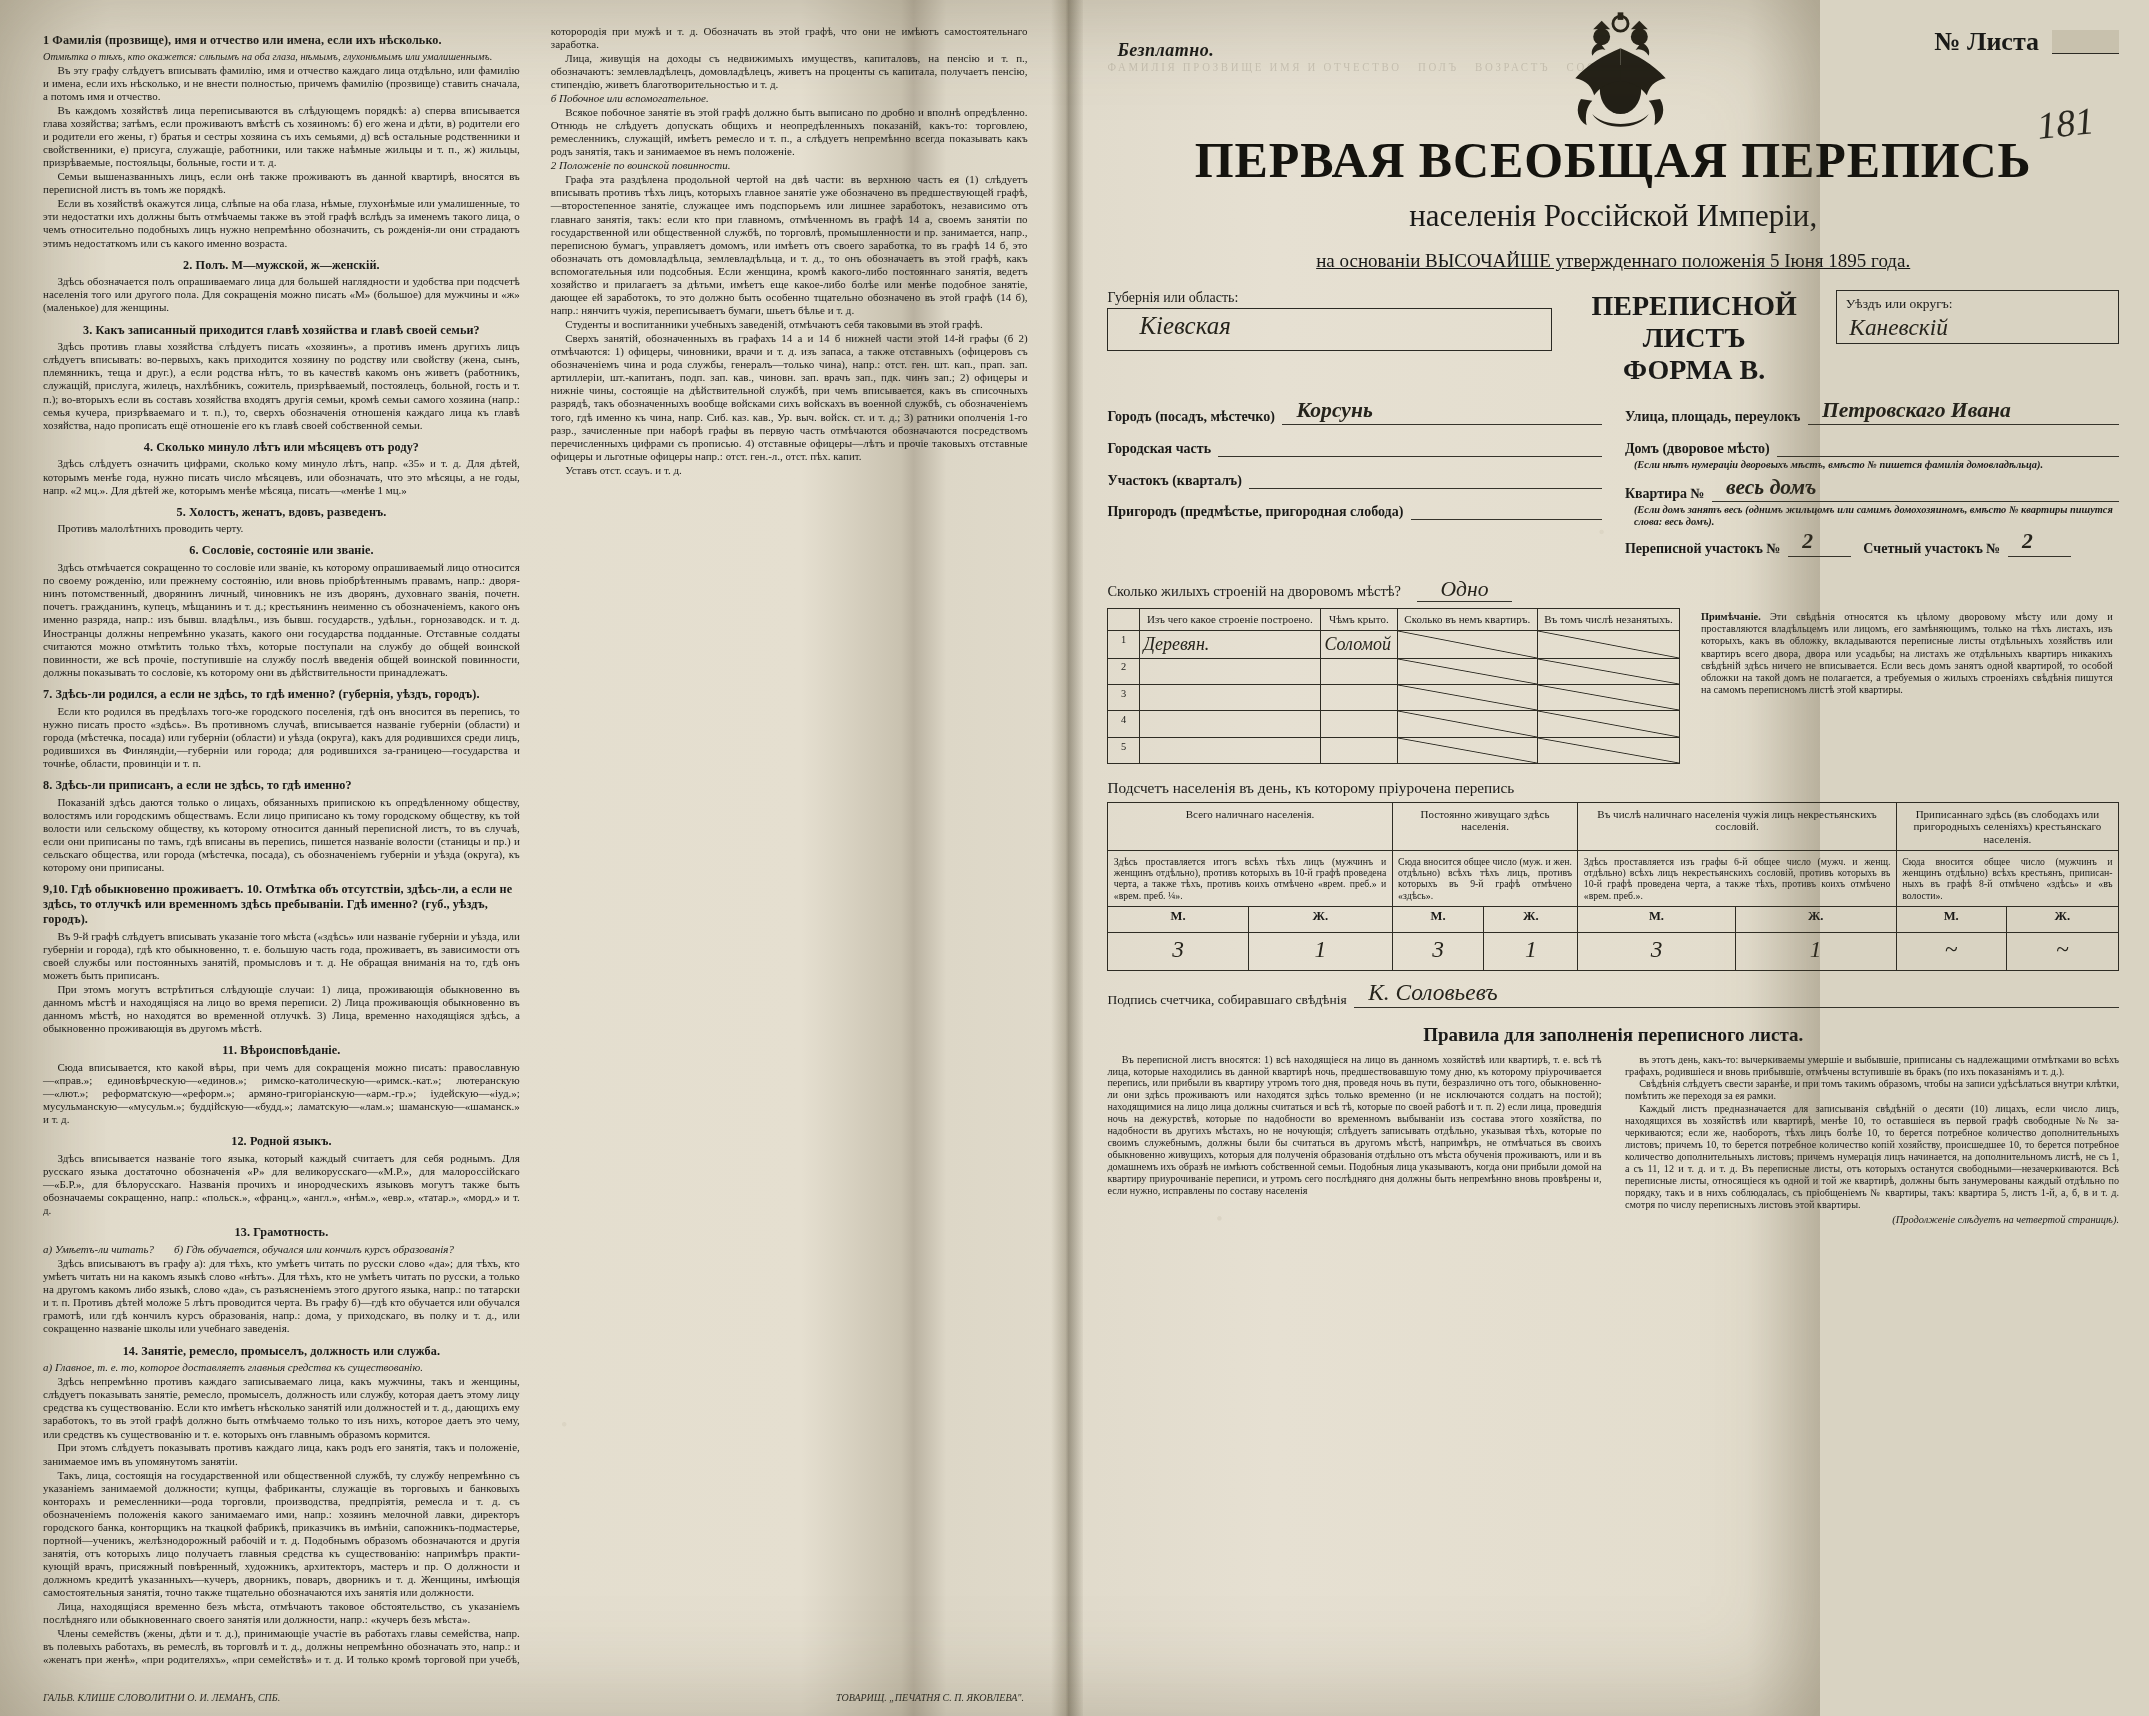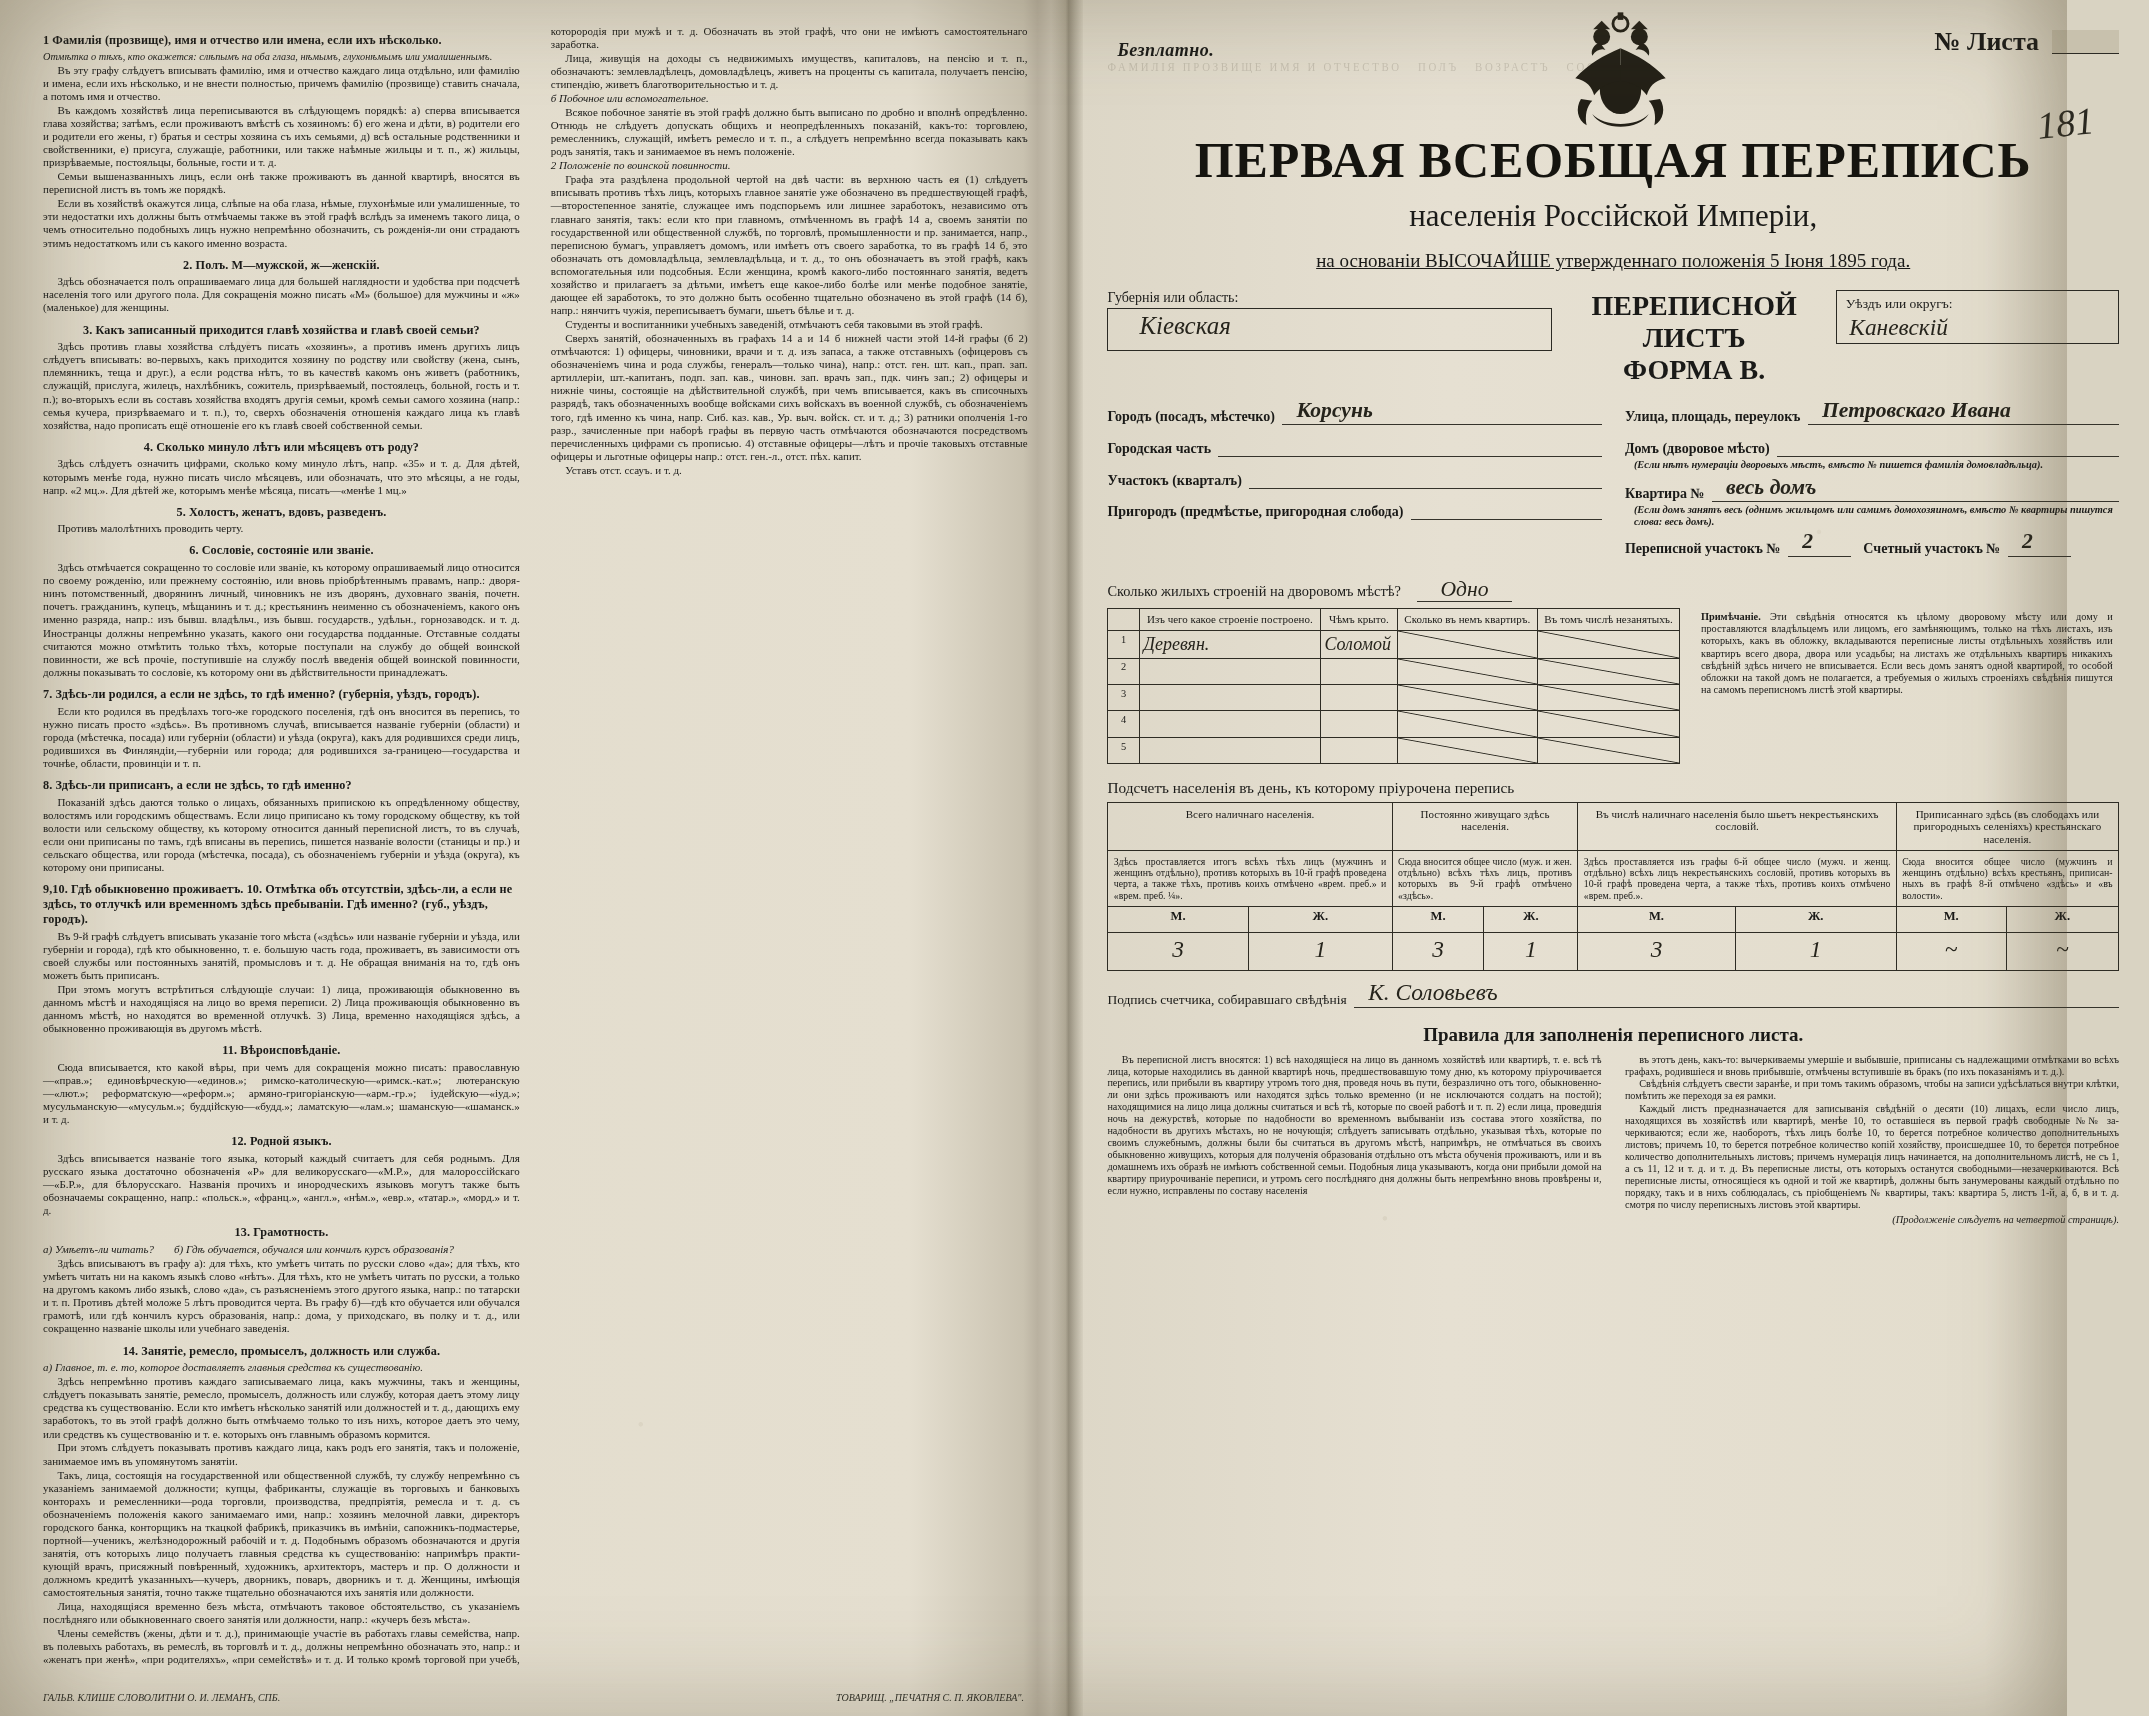--- a/index.html
+++ b/index.html
@@ -4,21 +4,21 @@
 <style>
   html,body{margin:0;padding:0;}
   body{
     width:2149px;height:1716px;
     background:#d9d3c2;
     font-family:"Liberation Serif", serif;
     color:#1a1a18;
     overflow:hidden;
   }
   .page{
-    position:relative;width:2067px;height:1716px;
+    position:relative;width:1820px;height:1716px;
     background:
       linear-gradient(90deg,#cfc8b6 0%,#e2dccc 6%,#e5dfd0 44%,#c9c2b0 49.5%,#b9b1a0 50.2%,#ddd7c7 52%,#e6e0d2 70%,#e3ddcd 96%,#cdc6b4 100%);
   }
   .grain{
     position:absolute;inset:0;
     background-image:
       radial-gradient(circle at 12% 20%, rgba(120,105,70,.10) 0 1.8px, transparent 2.7px),
       radial-gradient(circle at 67% 71%, rgba(120,105,70,.09) 0 1.8px, transparent 2.7px),
       radial-gradient(circle at 31% 83%, rgba(120,105,70,.08) 0 1.8px, transparent 2.7px),
       radial-gradient(circle at 88% 31%, rgba(120,105,70,.07) 0 1.8px, transparent 2.7px);
@@ -393,21 +393,21 @@
         </div>
       </div>
     </div>
 
     <div class="centertitle">Подсчетъ населенія въ день, къ которому пріурочена перепись</div>
     <table>
       <tbody>
           <tr>
         <th colspan="2" class="hdrcell">Всего наличнаго насе­ленія.</th>
         <th colspan="2" class="hdrcell">Постоянно живущаго здѣсь населенія.</th>
-        <th colspan="2" class="hdrcell">Въ числѣ наличнаго населенія было шьетъ некрестьянскихъ сословій.</th>
+        <th colspan="2" class="hdrcell">Въ числѣ наличнаго населенія чужія лицъ некрестьянскихъ сословій.</th>
         <th colspan="2" class="hdrcell">Приписаннаго здѣсь (въ слободахъ или пригород­ныхъ селеніяхъ) крестьян­скаго населенія.</th>
       </tr>
       <tr>
         <td colspan="2" class="descell">Здѣсь проставляется итогъ всѣхъ тѣхъ лицъ (мужчинъ и женщинъ отдѣльно), противъ которыхъ въ 10-й графѣ про­веденa черта, а также тѣхъ, противъ коихъ отмѣчено «врем. преб.» и «врем. преб. ¼».</td>
         <td colspan="2" class="descell">Сюда вносится общее число (муж. и жен. отдѣльно) всѣхъ тѣхъ лицъ, противъ которыхъ въ 9-й графѣ отмѣчено «здѣсь».</td>
         <td colspan="2" class="descell">Здѣсь проставляется изъ графы 6-й общее число (мужч. и женщ. отдѣльно) всѣхъ лицъ некрестьянскихъ сословій, противъ которыхъ въ 10-й графѣ про­ведена черта, а также тѣхъ, противъ коихъ отмѣчено «врем. преб.».</td>
         <td colspan="2" class="descell">Сюда вносится общее число (мужчинъ и женщинъ отдѣльно) всѣхъ крестьянъ, приписан­ныхъ въ графѣ 8-й отмѣчено «здѣсь» и «въ волости».</td>
       </tr>
       <tr class="mzh">
         <td>М.</td>

